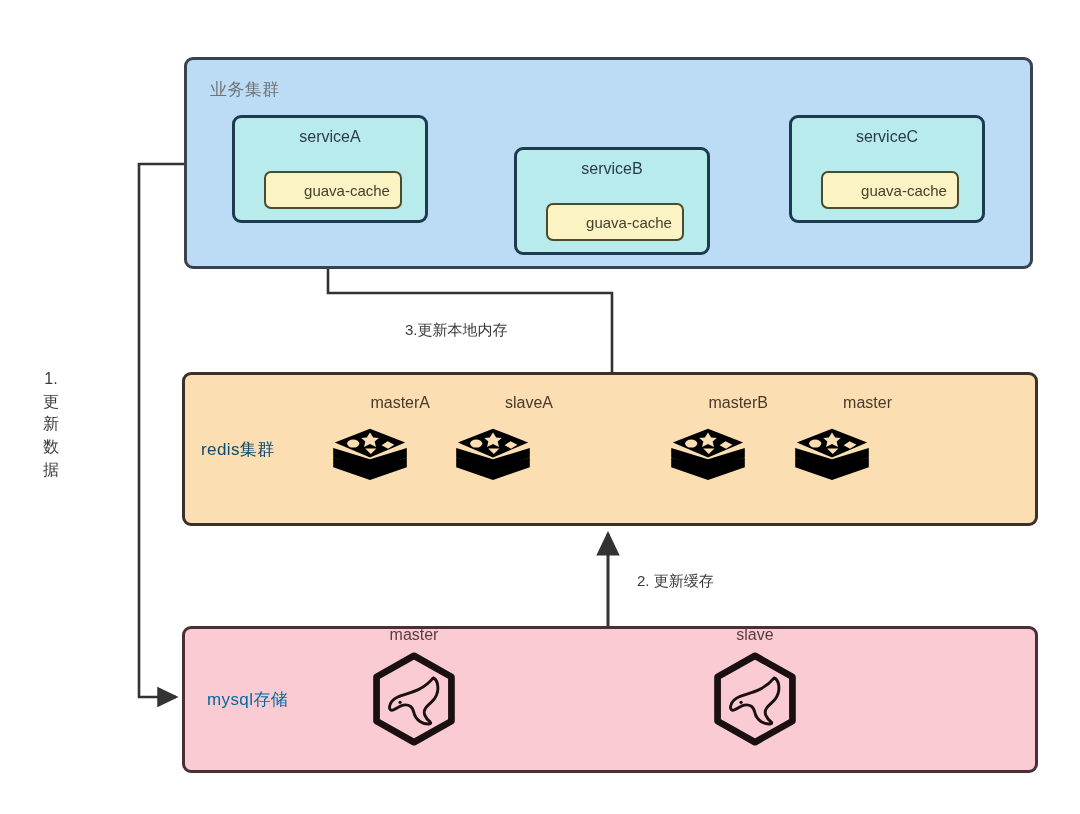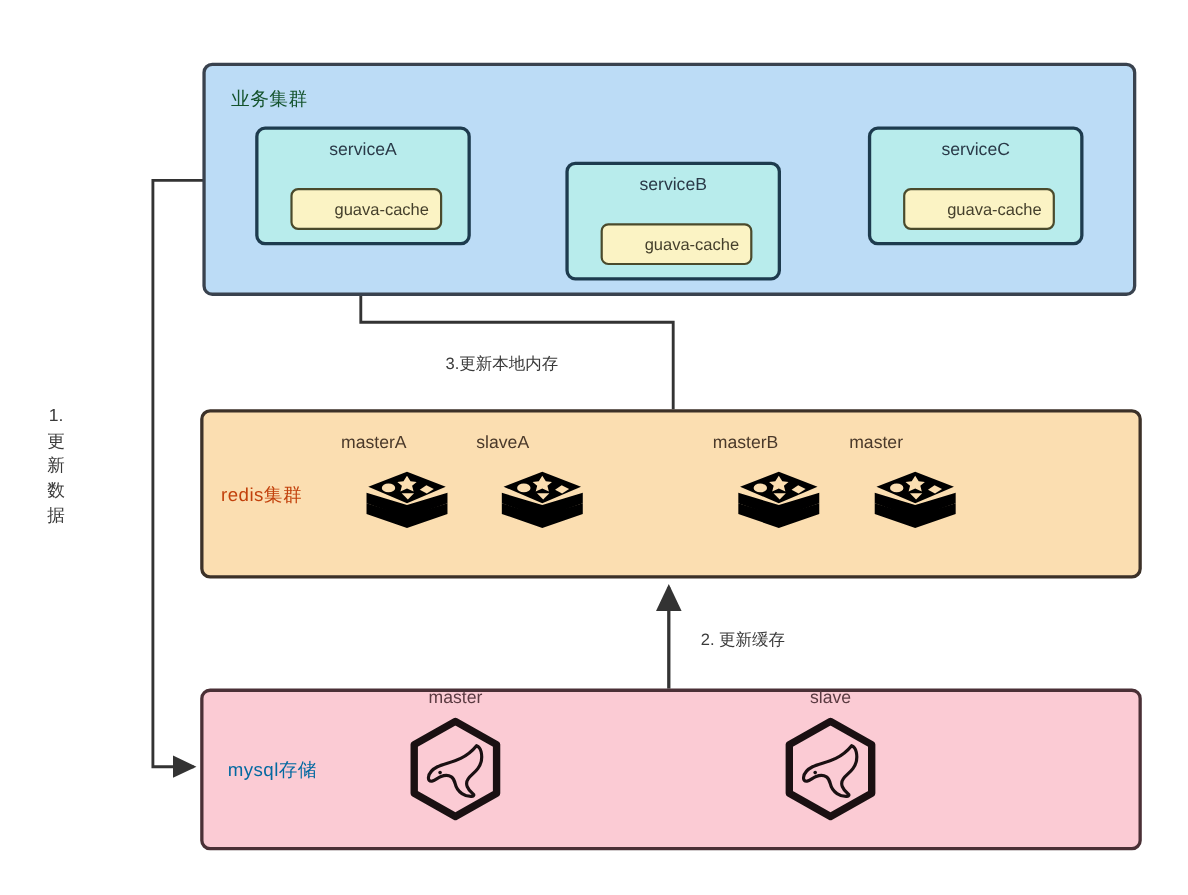--- a/index.html
+++ b/index.html
@@ -52,25 +52,25 @@
 
   
   .zone-title {
     position: absolute;
     font-size: 17px;
     letter-spacing: .4px;
     white-space: nowrap;
   }
   .zone-title-business {
     left: 210px; top: 78px;
-    color: #14532d;
+    color: #737373;
   }
   .zone-title-redis {
     left: 201px; top: 438px;
-    color: #c2410c;
+    color: #0c4a6e;
   }
   .zone-title-mysql {
     left: 207px; top: 688px;
     color: #0369a1;
   }
 
   
   .service {
     position: absolute;
     box-sizing: border-box;
@@ -118,21 +118,21 @@
 
   
   .redis-node {
     position: absolute;
     width: 80px;
   }
   .redis-node .node-label {
     position: absolute;
     left: -20px; right: -20px;
     top: 0;
-    text-align: left;
+    text-align: right;
     font-size: 16px;
     color: #4a392a;
     white-space: nowrap;
   }
   .redis-node .node-icon {
     position: absolute;
     left: 0; top: 30px;
     width: 80px; height: 72px;
   }
   .rn-masterA { left: 330px; top: 394px; }

